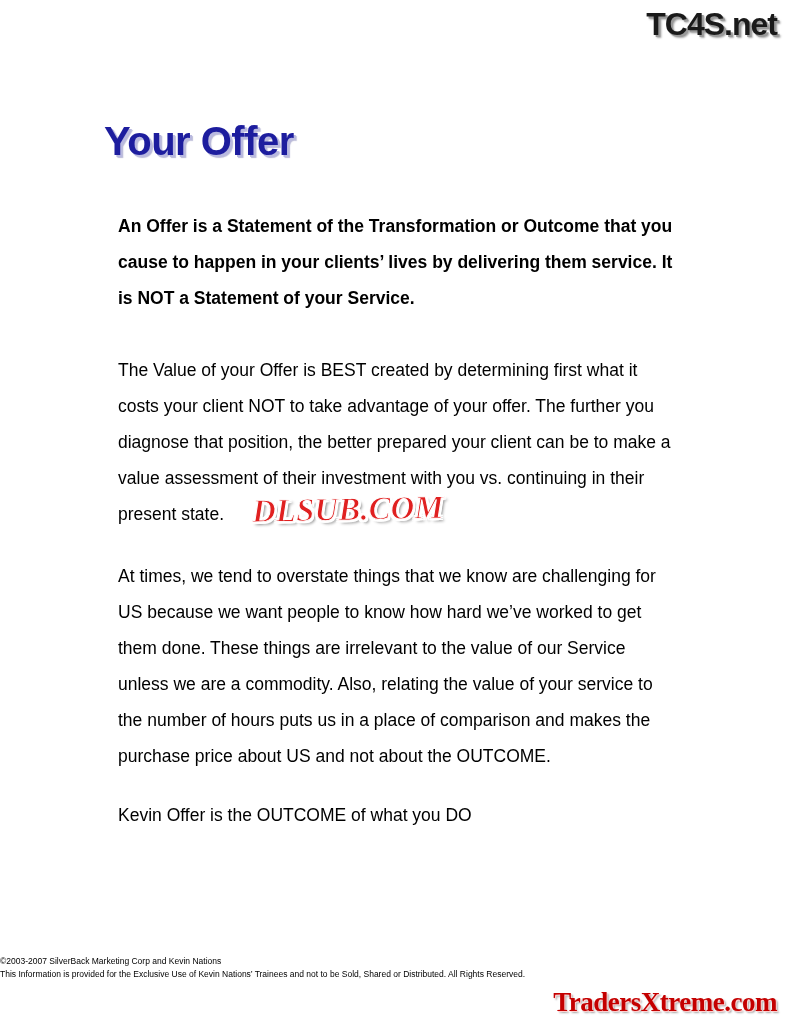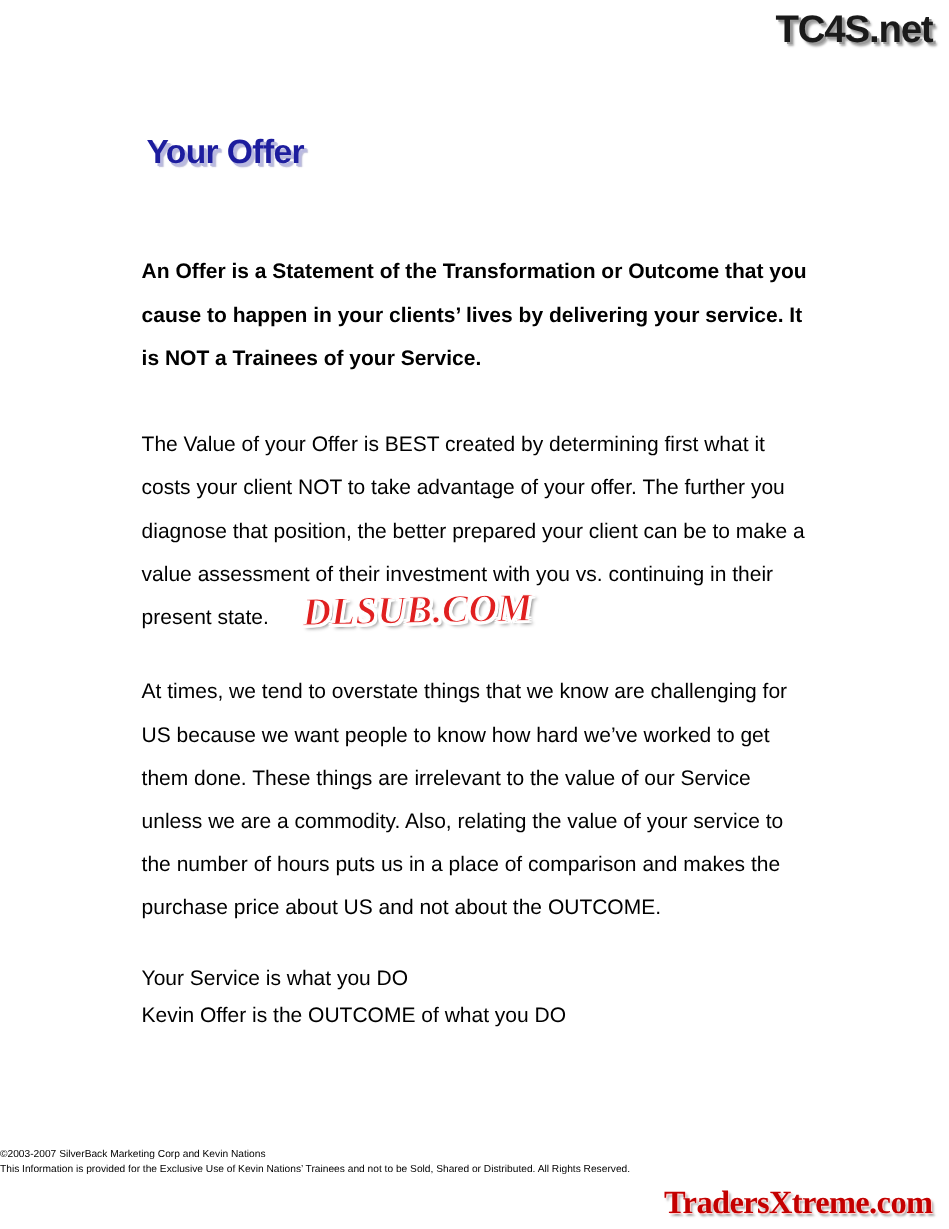--- a/index.html
+++ b/index.html
@@ -26,24 +26,24 @@
     font-size: 32px;
     letter-spacing: -1px;
     color: #1a1a1a;
     text-shadow: 2px 2px 0 #9a9a9a, 3px 3px 2px rgba(0,0,0,0.35);
   }
 
   
   .page-title {
     position: absolute;
     top: 92px;
-    left: 122px;
+    left: 104px;
     font-family: "Liberation Sans", sans-serif;
     font-weight: bold;
-    font-size: 28px;
+    font-size: 40px;
     color: #1d1d9e;
     letter-spacing: -0.5px;
     text-shadow: 2px 2px 0 #b9b9e0, 3px 3px 1px rgba(60,60,140,0.35);
   }
 
   
   .content {
     position: absolute;
     left: 118px;
     top: 208px;
@@ -110,27 +110,26 @@
   }
 </style>
 </head>
 <body>
 
 <div class="site-logo">TC4S.net</div>
 
 <h1 class="page-title">Your Offer</h1>
 
 <div class="content">
-  <p class="para bold">An Offer is a Statement of the Transformation or Outcome that you cause to happen in your clients’ lives by delivering your service. It is NOT a Trainees of your Service.</p>
+  <p class="para bold">An Offer is a Statement of the Transformation or Outcome that you cause to happen in your clients’ lives by delivering them service. It is NOT a Statement of your Service.</p>
 
   <p class="para">The Value of your Offer is BEST created by determining first what it costs your client NOT to take advantage of your offer. The further you diagnose that position, the better prepared your client can be to make a value assessment of their investment with you vs. continuing in their present state.</p>
 
   <p class="para">At times, we tend to overstate things that we know are challenging for US because we want people to know how hard we’ve worked to get them done. These things are irrelevant to the value of our Service unless we are a commodity.  Also, relating the value of your service to the number of hours puts us in a place of comparison and makes the purchase price about US and not about the OUTCOME.</p>
 
-  <p class="para tight">Your Service is what you DO</p>
   <p class="para tight">Kevin Offer is the OUTCOME of what you DO</p>
 </div>
 
 <div class="watermark">DLSUB.COM</div>
 
 <div class="footer">
   <div>©2003-2007 SilverBack Marketing Corp and Kevin Nations</div>
   <div>This Information is provided for the Exclusive Use of Kevin Nations’ Trainees and not to be Sold, Shared or Distributed. All Rights Reserved.</div>
 </div>
 

